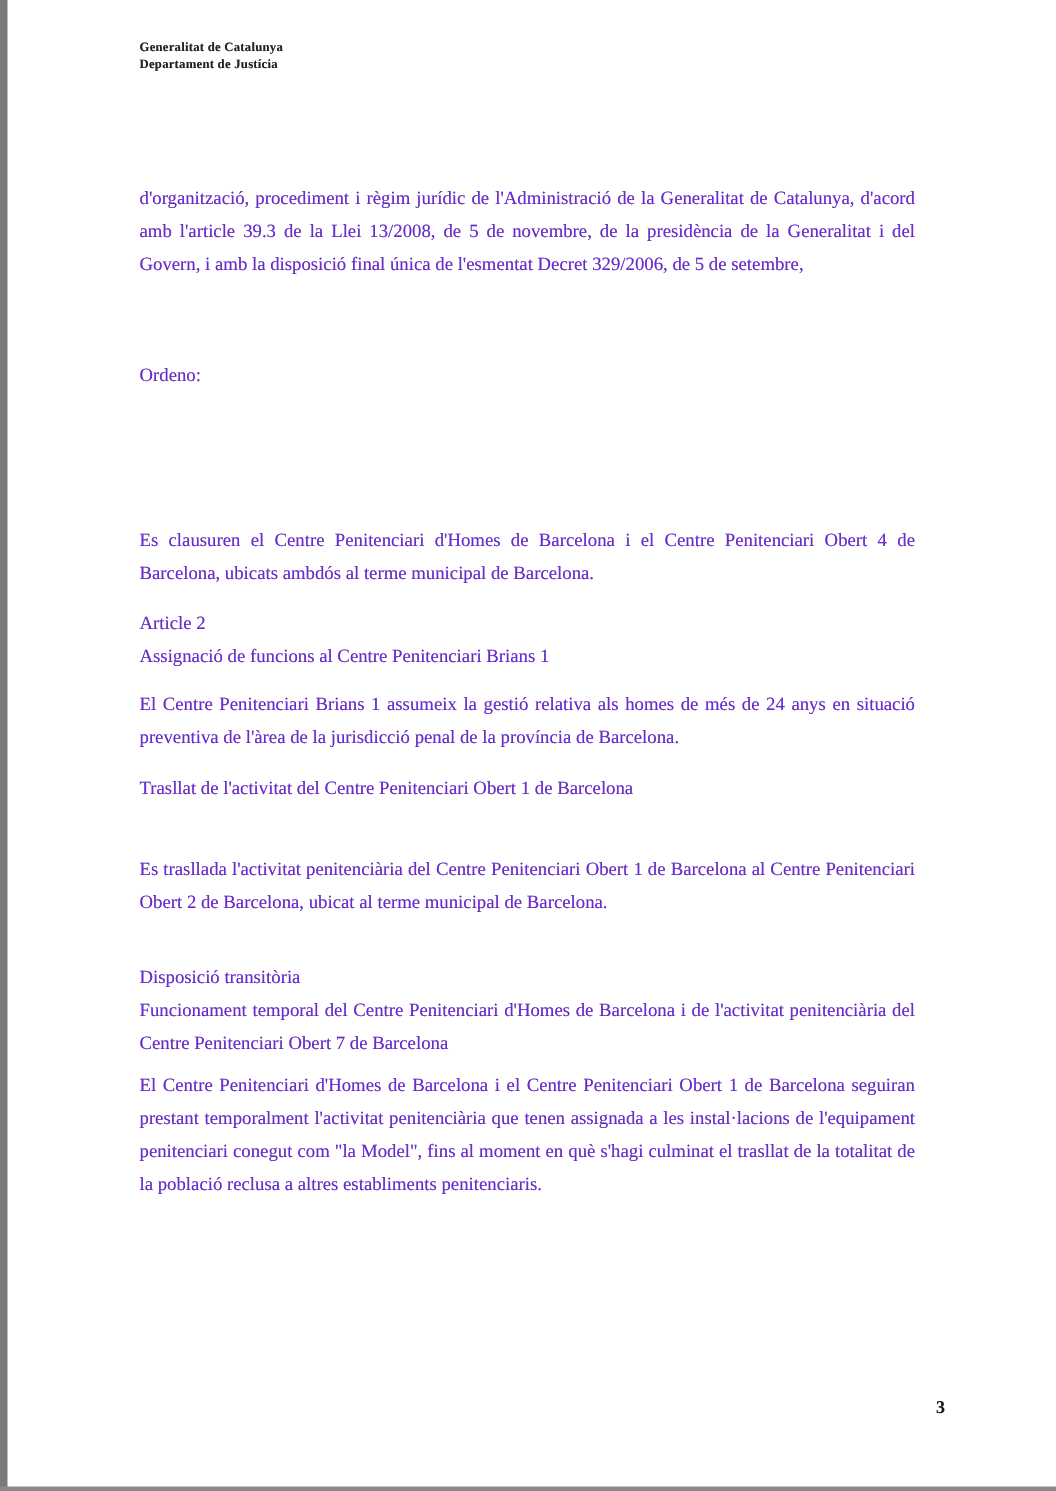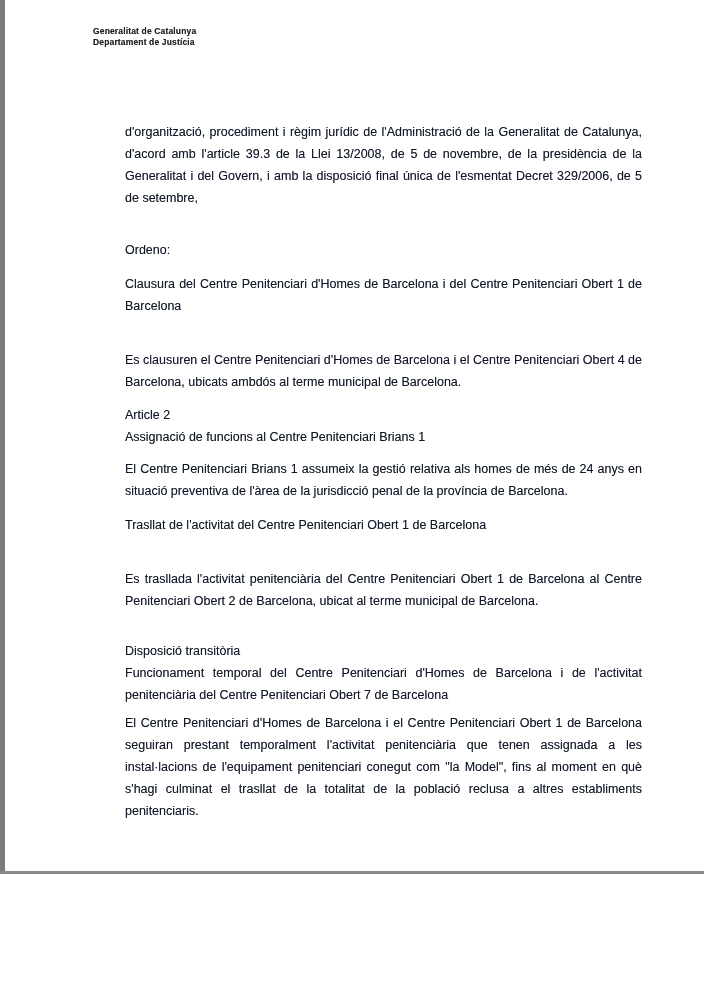--- a/index.html
+++ b/index.html
@@ -3,24 +3,24 @@
 <meta charset="utf-8">
 <style>
   html, body {
     margin: 0;
     padding: 0;
     background: #ffffff;
   }
   .page {
     position: relative;
     width: 704px;
-    height: 874px;
+    height: 994px;
     background: #ffffff;
     overflow: hidden;
-    font-family: Liberation Sans, sans-serif;
+    font-family: Liberation Serif, serif;
     color: #1f1f1f;
   }
   
   .edge-left {
     position: absolute;
     left: 0; top: 0;
     width: 5px; height: 994px;
     background: #7a7a7a;
   }
   .edge-bottom {
@@ -40,23 +40,22 @@
     color: #222;
     text-shadow: 0 0 0.4px rgba(0,0,0,0.45);
   }
   
   .block {
     position: absolute;
     left: 93px;
     width: 517px;
     font-size: 12.5px;
     line-height: 22px;
-    color: #0f172a;
+    color: #6d28d9;
     text-shadow: 0 0 0.4px rgba(0,0,0,0.40);
-    margin-left: 32px;
   }
   .para { text-align: justify; }
   .pagenum {
     position: absolute;
     left: 620px; top: 931px;
     width: 14px;
     text-align: center;
     font-size: 12px;
     font-weight: bold;
     color: #1c1c1c;
@@ -74,21 +73,20 @@
   <header class="letterhead">
     <div>Generalitat de Catalunya</div>
     <div>Departament de Justícia</div>
   </header>
 
   <div class="block para" style="top:121px">d'organització, procediment i règim jurídic de l'Administració de la Generalitat de Catalunya, d'acord amb l'article 39.3 de la Llei 13/2008, de 5 de novembre, de la presidència de la Generalitat i del Govern, i amb la disposició final única de l'esmentat Decret 329/2006, de 5 de setembre,</div>
 
   <div class="block" style="top:239px">Ordeno:</div>
 
   <section class="block" style="top:273px">
-    <div class="para">Clausura del Centre Penitenciari d'Homes de Barcelona i del Centre Penitenciari Obert 1 de Barcelona</div>
   </section>
   <div class="block para" style="top:349px">Es clausuren el Centre Penitenciari d'Homes de Barcelona i el Centre Penitenciari Obert 4 de Barcelona, ubicats ambdós al terme municipal de Barcelona.</div>
 
   <section class="block" style="top:404px">
     <div>Article 2</div>
     <div class="para">Assignació de funcions al Centre Penitenciari Brians 1</div>
   </section>
   <div class="block para" style="top:458px">El Centre Penitenciari Brians 1 assumeix la gestió relativa als homes de més de 24 anys en situació preventiva de l'àrea de la jurisdicció penal de la província de Barcelona.</div>
 
   <section class="block" style="top:514px">

